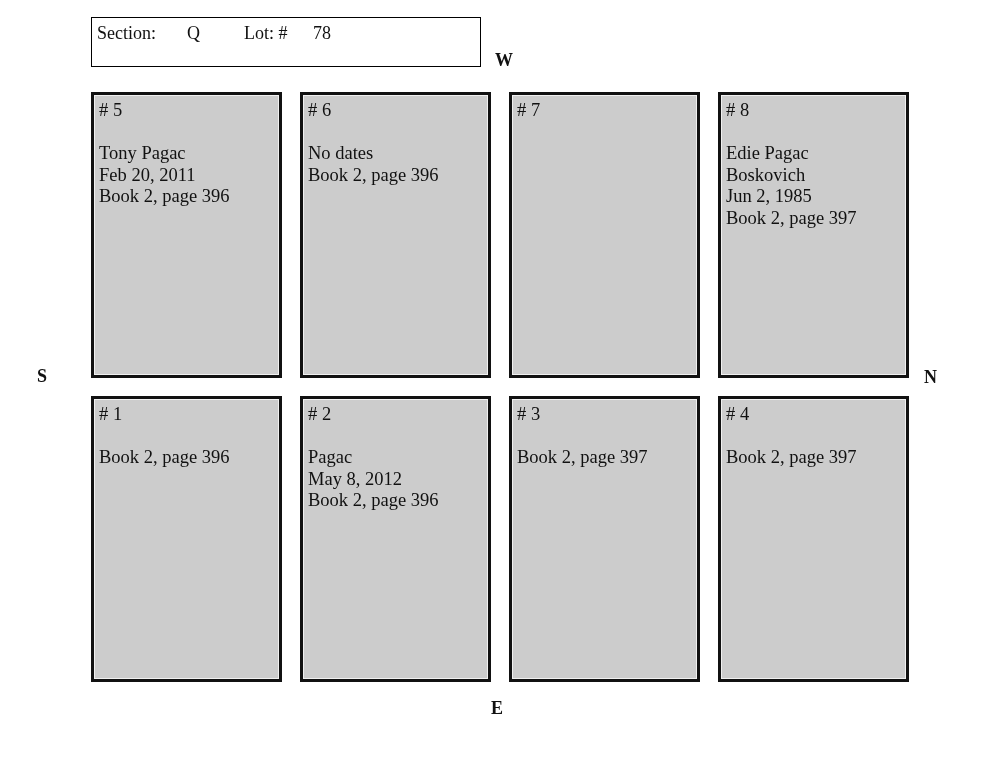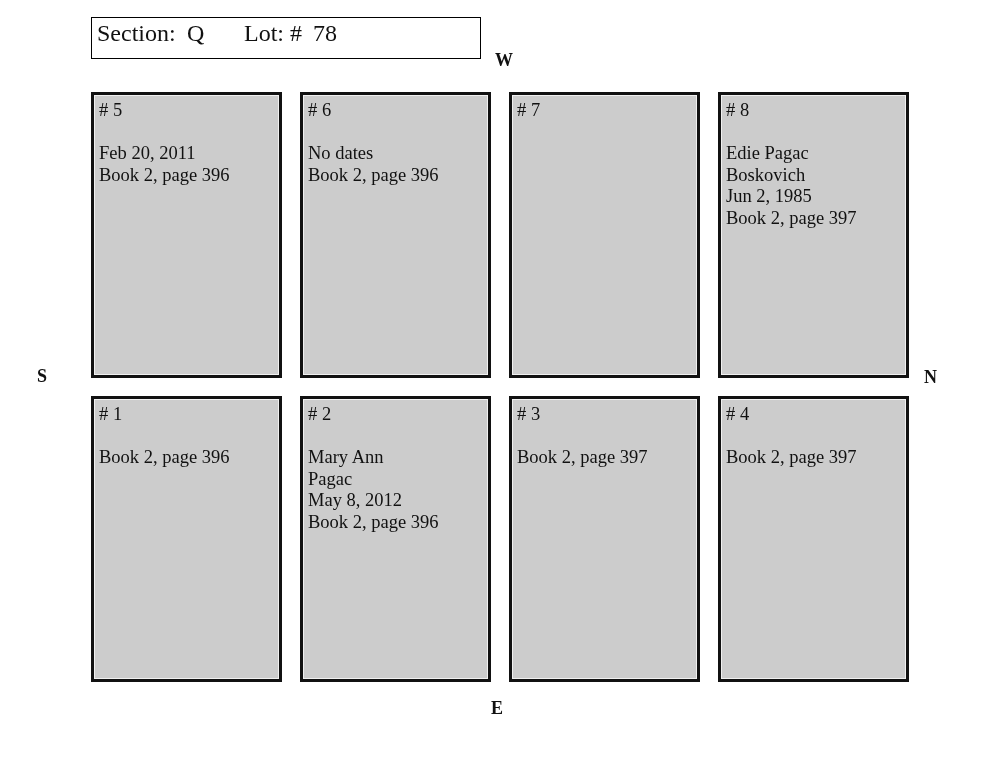--- a/index.html
+++ b/index.html
@@ -2,23 +2,23 @@
 <html><head>
   <meta charset="utf-8">
   <style>
     html, body { margin: 0; padding: 0; }
     body {
       width: 1000px; height: 773px; background: #ffffff; position: relative;
       font-family: "Liberation Serif", "DejaVu Serif", serif; color: #111;
       overflow: hidden;
     }
     .header-box {
-      position: absolute; left: 91px; top: 17px; width: 390px; height: 42px;
+      position: absolute; left: 91px; top: 17px; width: 390px; height: 50px;
       border: 1px solid #000; box-sizing: border-box;
-      font-size: 24px; line-height: 20px; padding: 5px 0 0 5px;
+      font-size: 18px; line-height: 20px; padding: 5px 0 0 5px;
     }
     .header-box span { position: absolute; top: 5px; }
     .compass {
       position: absolute; font-weight: bold; font-size: 18px; line-height: 18px;
     }
     .plot {
       position: absolute; width: 191px; height: 286px;
       border: 3px solid #111; box-sizing: border-box;
       background: #cccccc;
       box-shadow: inset 0 0 0 1px #f0f0f0;
@@ -37,20 +37,21 @@
   <span style="left:221px">78</span>
 </div>
 
 <div class="compass" style="left:495px; top:51px;">W</div>
 <div class="compass" style="left:491px; top:699px;">E</div>
 <div class="compass" style="left:37px; top:367px;">S</div>
 <div class="compass" style="left:924px; top:368px;">N</div>
 
 <div class="plot" style="left:91px; top:92px;">
   <span class="num"># 5</span>
+  <span class="line">Tony Pagac</span>
   <span class="line">Feb 20, 2011</span>
   <span class="line">Book 2, page 396</span>
 </div>
 <div class="plot" style="left:300px; top:92px;">
   <span class="num"># 6</span>
   <span class="line">No dates</span>
   <span class="line">Book 2, page 396</span>
 </div>
 <div class="plot" style="left:509px; top:92px;">
   <span class="num"># 7</span>
@@ -62,21 +63,20 @@
   <span class="line">Jun 2, 1985</span>
   <span class="line">Book 2, page 397</span>
 </div>
 
 <div class="plot" style="left:91px; top:396px;">
   <span class="num"># 1</span>
   <span class="line">Book 2, page 396</span>
 </div>
 <div class="plot" style="left:300px; top:396px;">
   <span class="num"># 2</span>
-  <span class="line">Mary Ann</span>
   <span class="line">Pagac</span>
   <span class="line">May 8, 2012</span>
   <span class="line">Book 2, page 396</span>
 </div>
 <div class="plot" style="left:509px; top:396px;">
   <span class="num"># 3</span>
   <span class="line">Book 2, page 397</span>
 </div>
 <div class="plot" style="left:718px; top:396px;">
   <span class="num"># 4</span>

